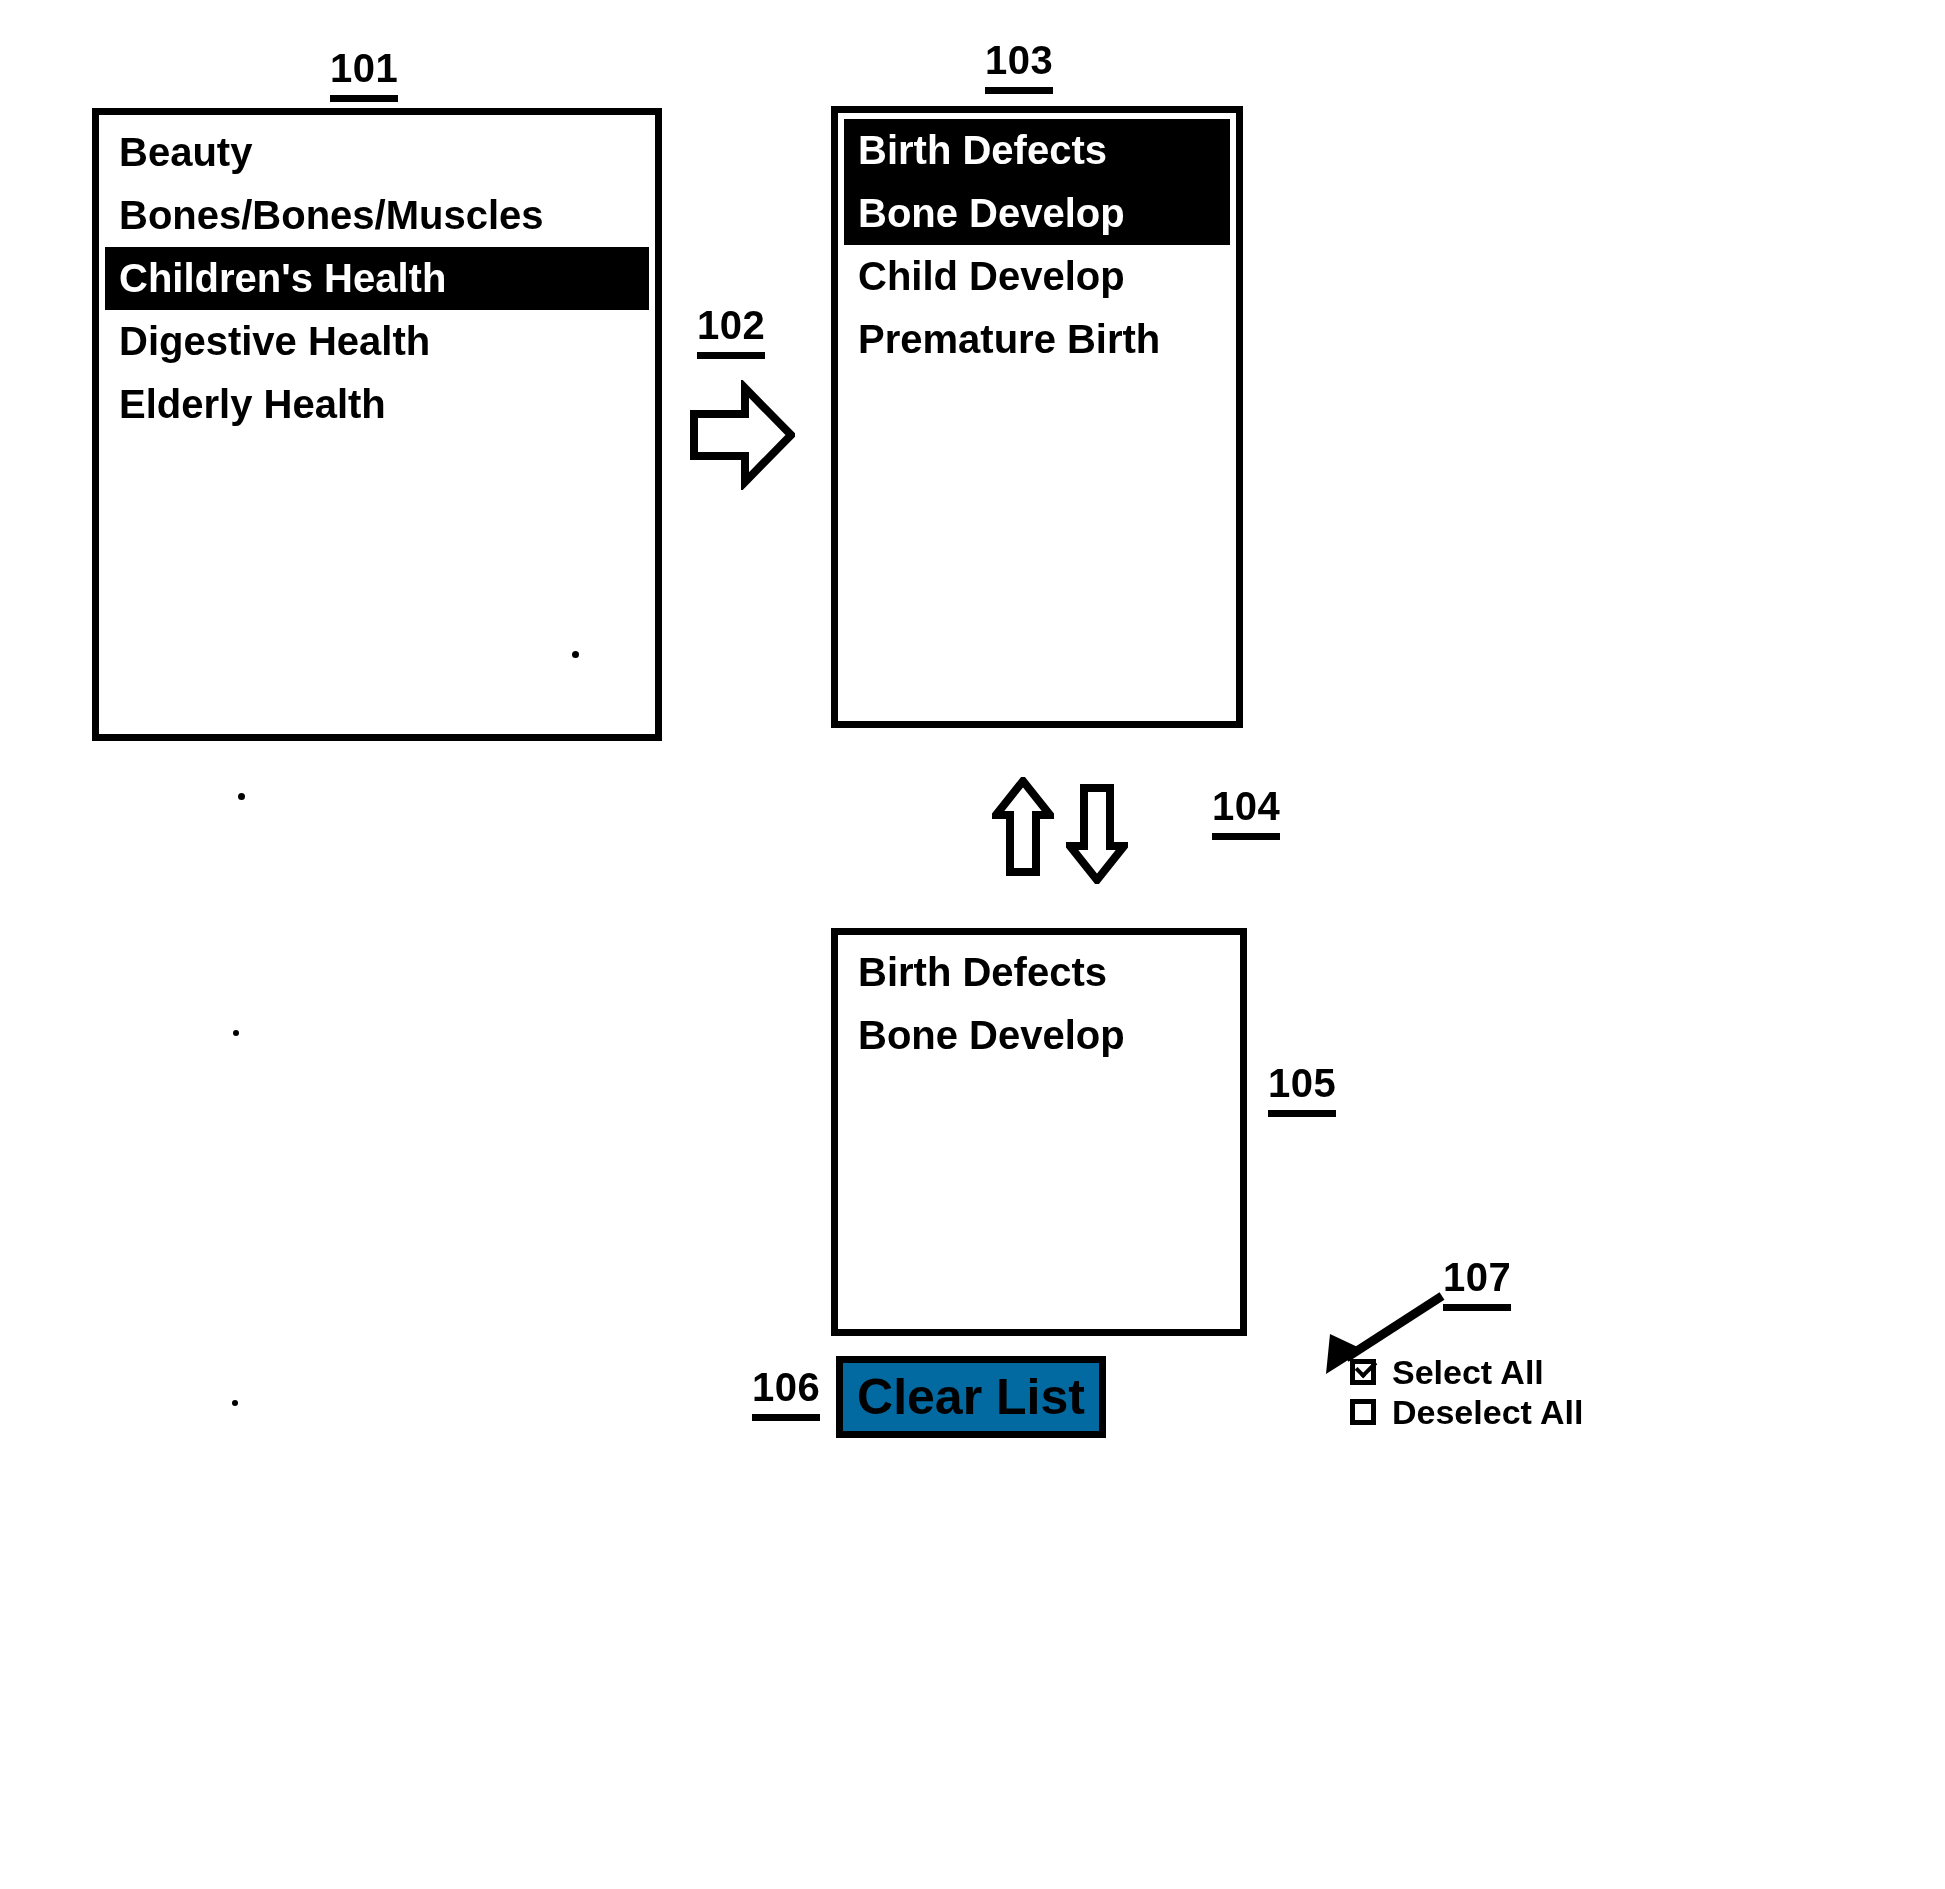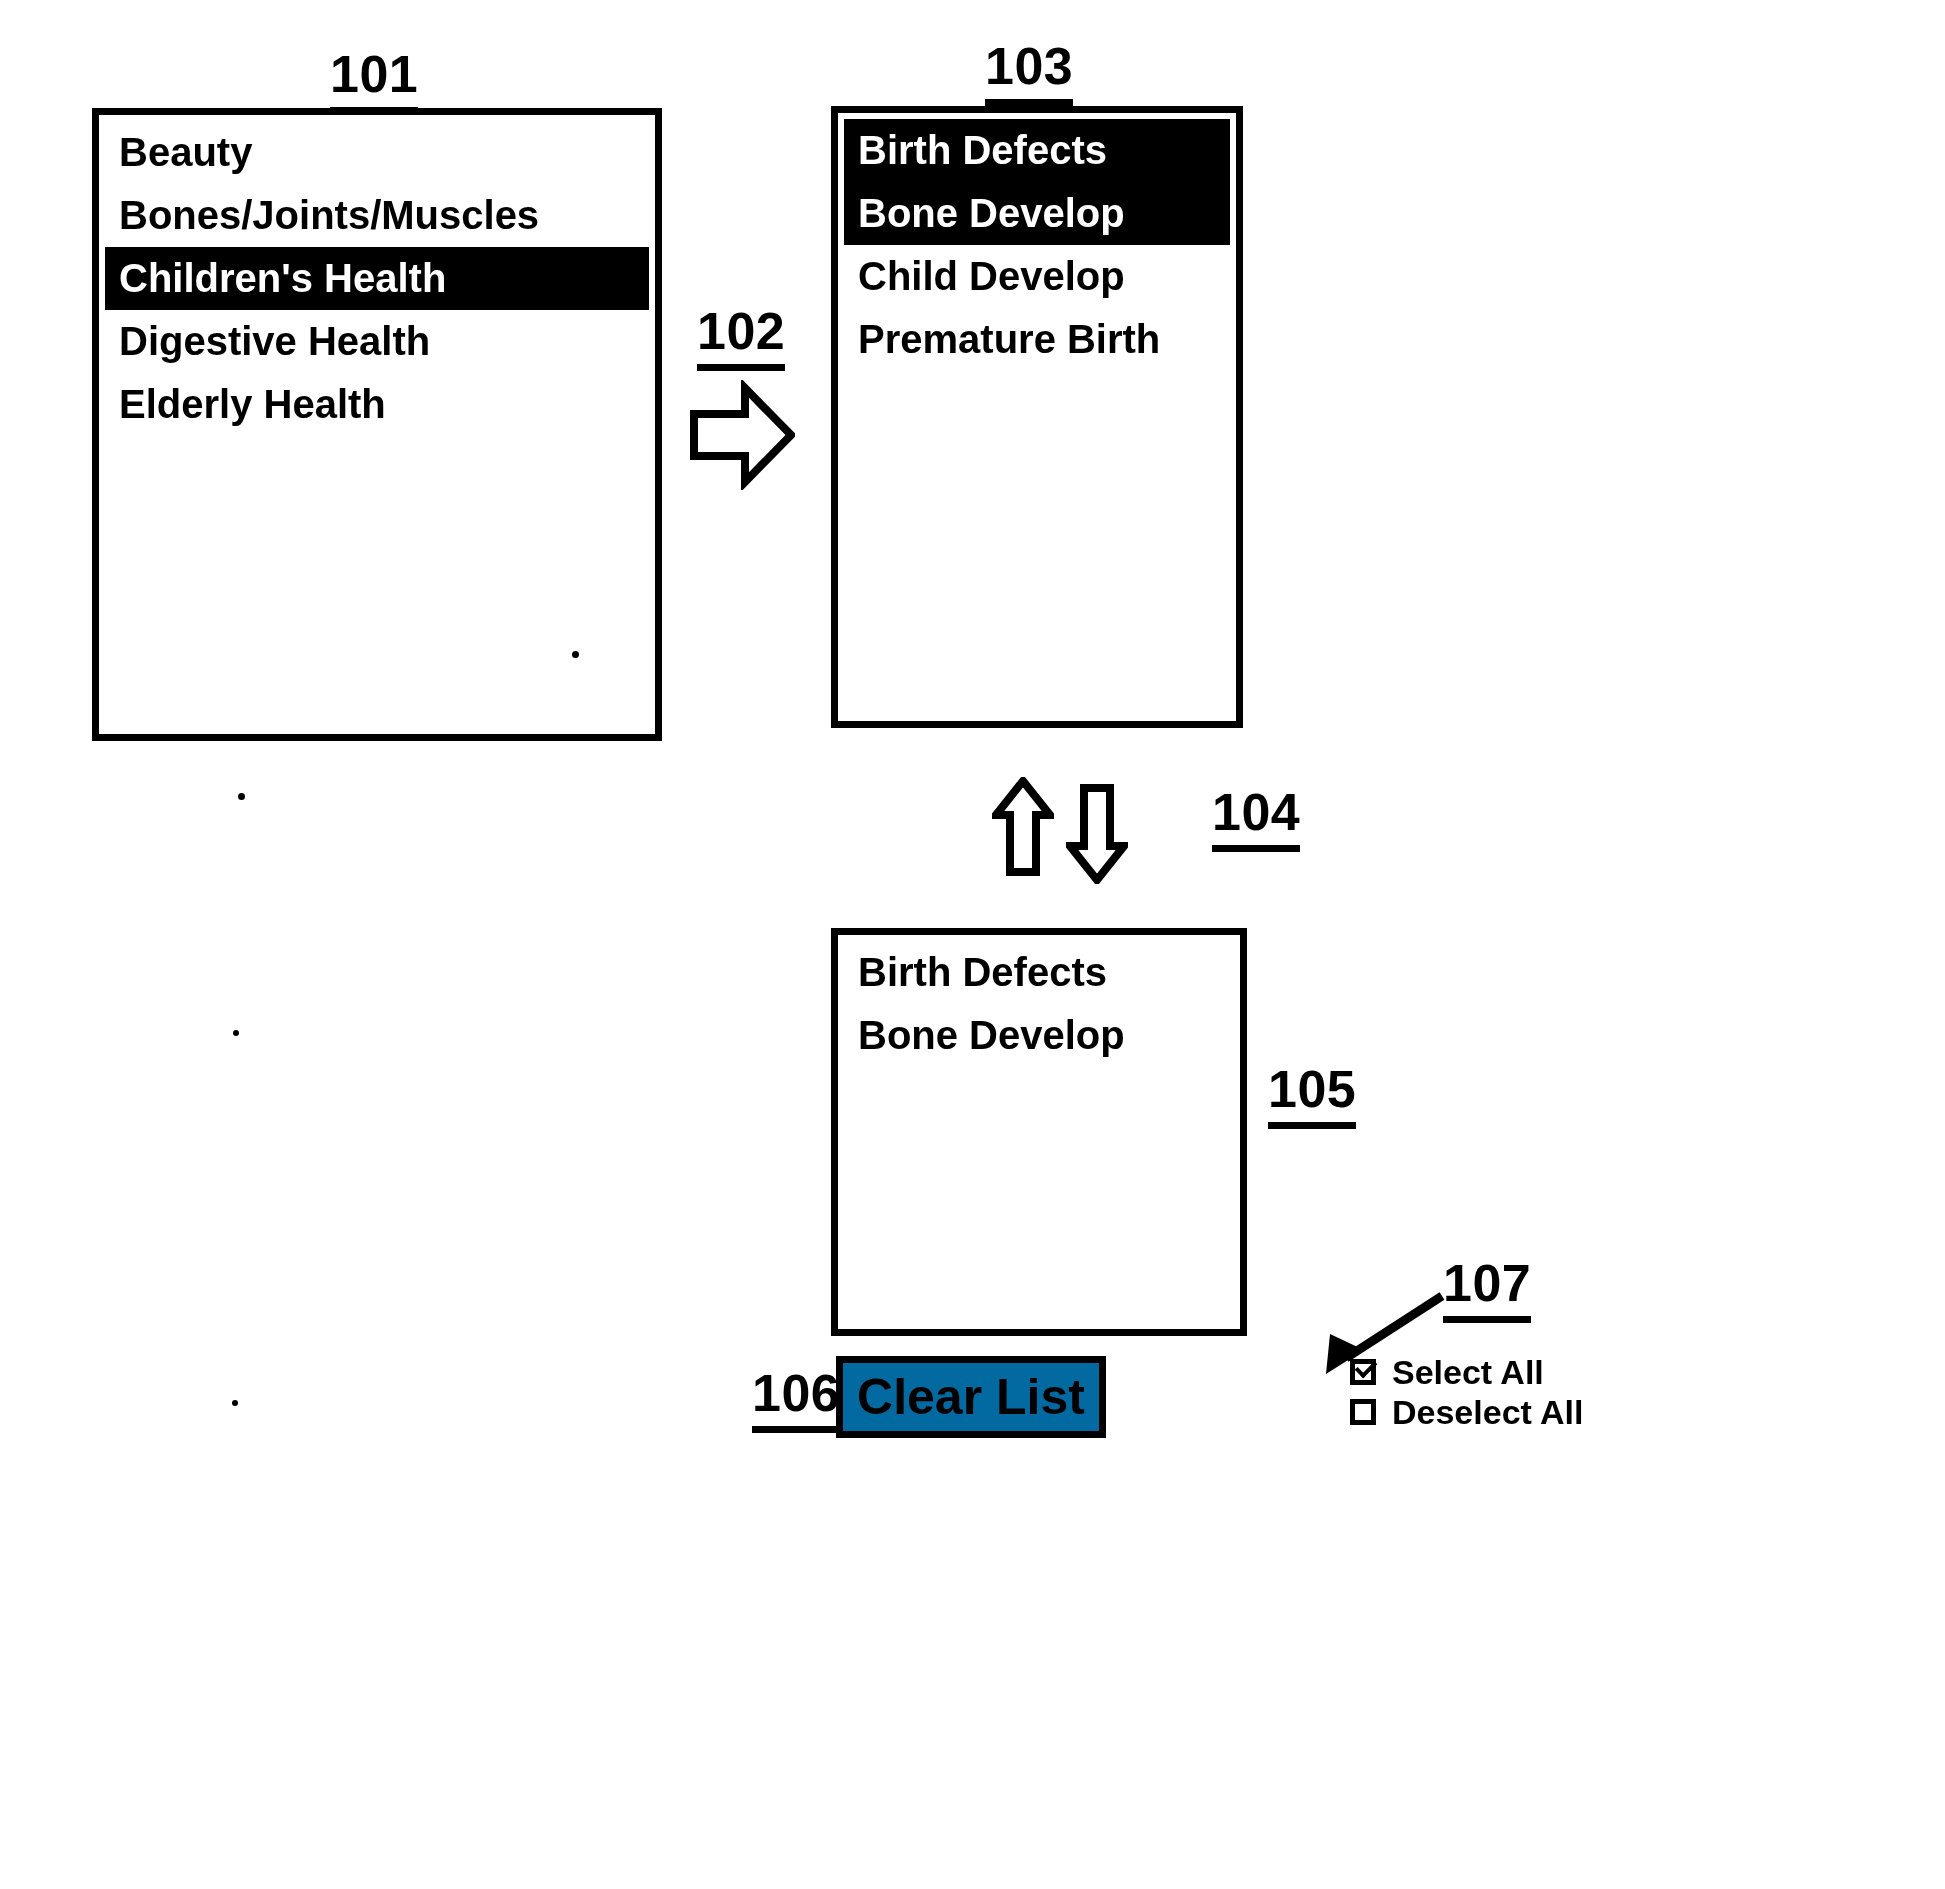--- a/index.html
+++ b/index.html
@@ -14,21 +14,21 @@
     overflow: hidden;
     font-family: "Liberation Sans", sans-serif;
     color: #000000;
     -webkit-font-smoothing: none;
   }
 
   
   .ref {
     position: absolute;
     font-weight: bold;
-    font-size: 52px;
+    font-size: 40px;
     line-height: 1;
     letter-spacing: 0.5px;
     color: #000;
     white-space: nowrap;
   }
   .ref > span.num {
     display: inline-block;
     border-bottom: 7px solid #000;
     padding-bottom: 7px;
   }
@@ -140,21 +140,21 @@
 </head>
 <body>
 
 <div class="ref" style="left:330px; top:48px;">
   <span class="num">101</span>
 </div>
 
 <div class="listbox" style="left:92px; top:108px; width:570px; height:633px;">
   <div class="items">
     <div class="list-item">Beauty</div>
-    <div class="list-item">Bones/Joints/Muscles</div>
+    <div class="list-item">Bones/Bones/Muscles</div>
     <div class="list-item selected">Children's Health</div>
     <div class="list-item">Digestive Health</div>
     <div class="list-item">Elderly Health</div>
   </div>
 </div>
 
 <div class="ref" style="left:697px; top:305px;">
   <span class="num">102</span>
 </div>
 

